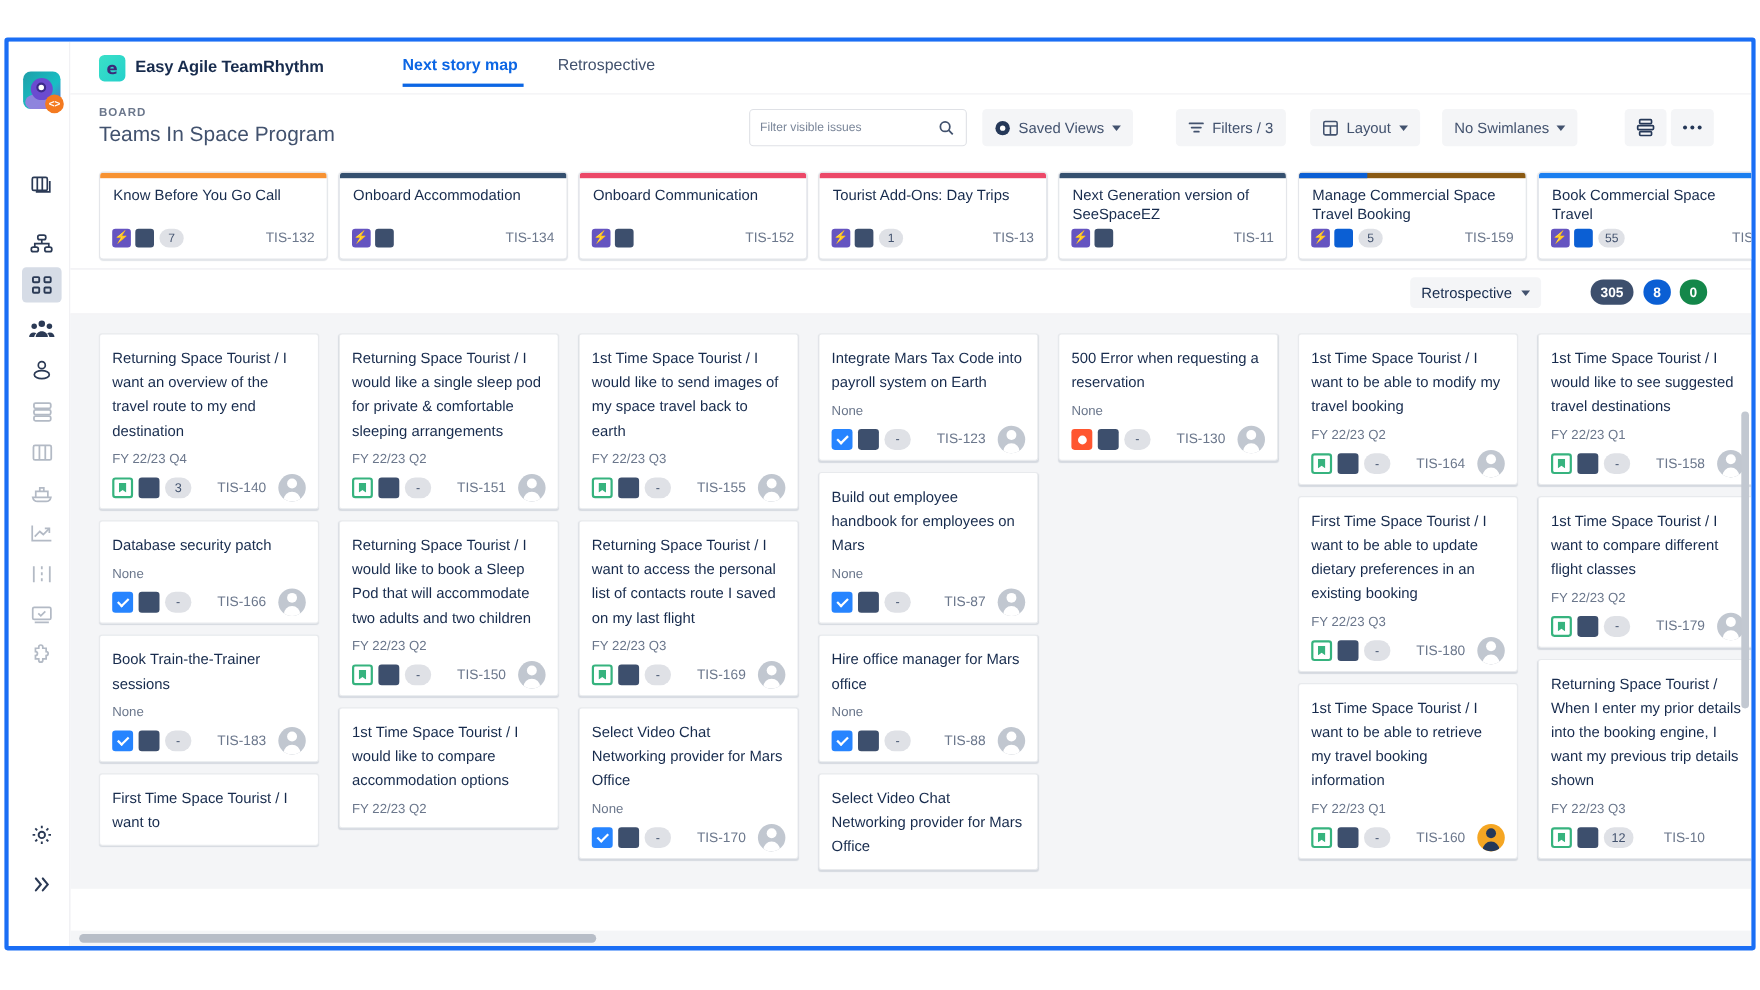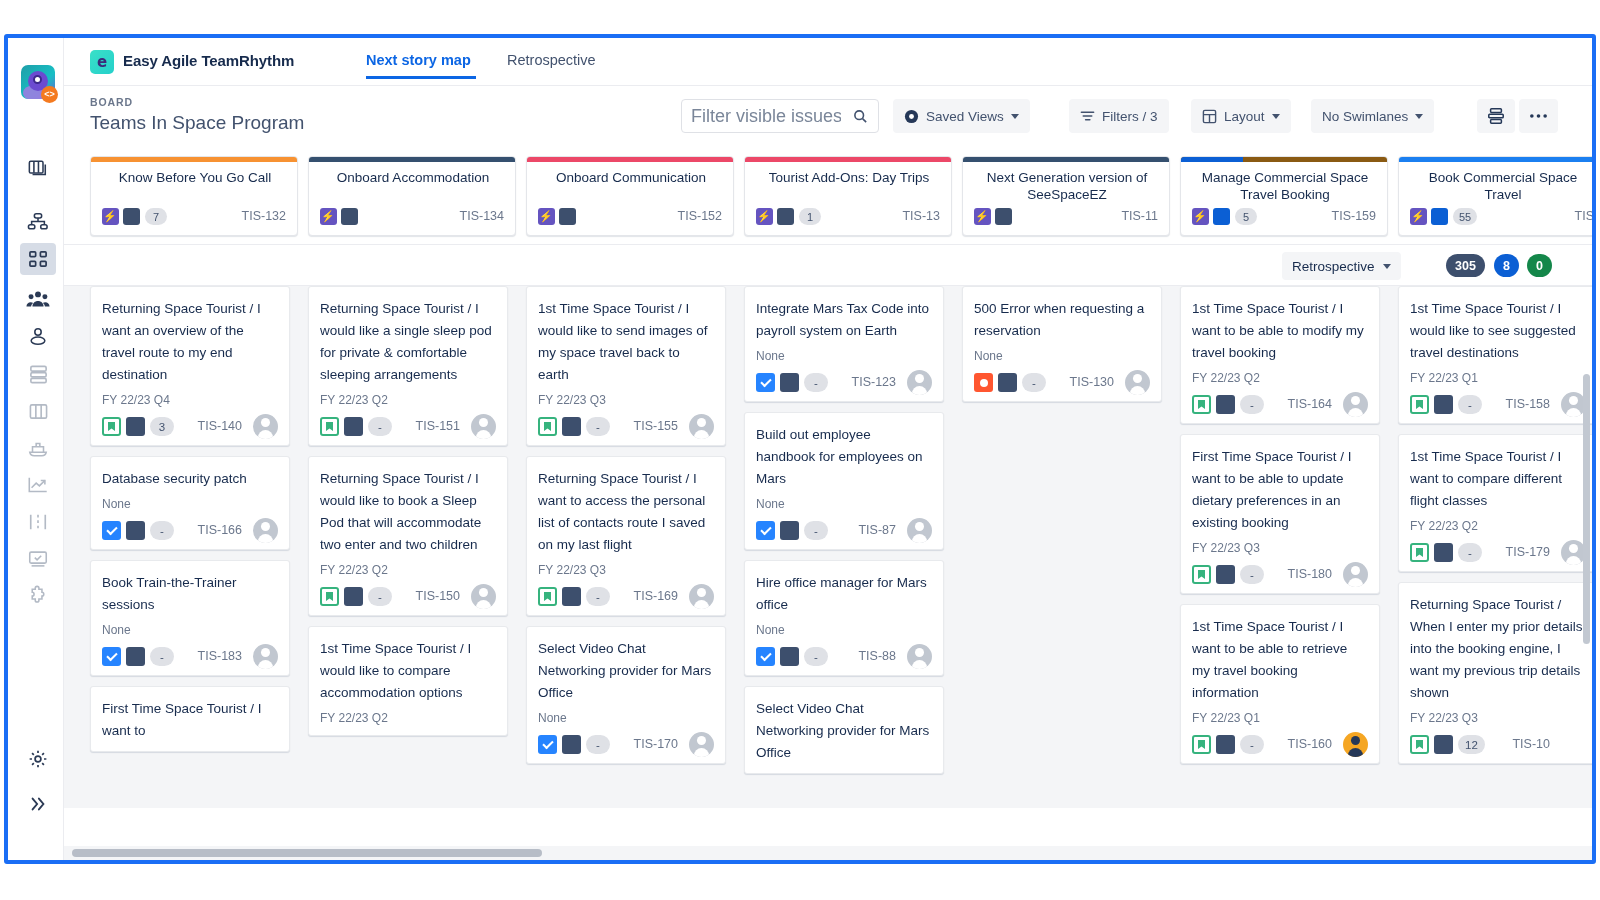--- a/index.html
+++ b/index.html
@@ -50,32 +50,32 @@
   
   .boardbar { position:absolute; left:56px; top:48px; width:1528px; height:62px;
     background:#fff; }
   .board-kicker { position:absolute; left:26px; top:10px; font-size:10.5px;
     letter-spacing:.9px; color:#6b778c; font-weight:bold; }
   .board-title { position:absolute; left:26px; top:26px; font-size:19px; color:#42526e; }
 
   .filterbox { position:absolute; left:617px; top:13px; width:198px; height:34px;
     border:1px solid #dfe1e6; border-radius:4px; background:#fff; }
   .filterbox input { position:absolute; left:9px; top:0; width:150px; height:32px;
-    border:0; outline:0; font-size:18px; color:#42526e; background:transparent;
+    border:0; outline:0; font-size:11px; color:#42526e; background:transparent;
     font-family:"Liberation Sans",sans-serif;}
   .filterbox input::placeholder { color:#7a8699; }
   .tbtn { position:absolute; top:13px; height:34px; border-radius:4px; background:#f4f5f7;
     display:flex; align-items:center; gap:7px; padding:0 11px; font-size:13.5px;
     color:#42526e; cursor:pointer; white-space:nowrap;}
   .chev { width:0;height:0;border-left:4.5px solid transparent;border-right:4.5px solid transparent;
     border-top:5px solid #42526e; }
 
   
   .epicrow { position:absolute; left:56px; top:110px; width:1528px; height:96px;
-    background:#fff;text-align:center; }
+    background:#fff; }
   .epic { position:absolute; top:8px; width:208px; height:80px; background:#fff;
     border:1px solid #e4e6ea; border-radius:4px; box-shadow:0 1px 1px rgba(9,30,66,.12);
     overflow:hidden; cursor:pointer;}
   .epic-bar { position:absolute; left:0; top:0; width:100%; height:5px; }
   .epic-bar2 { position:absolute; left:0; top:0; height:5px; }
   .epic-title { position:absolute; left:12px; top:12px; width:184px; font-size:13.5px;
     line-height:17px; color:#172b4d; }
   .epic-foot { position:absolute; left:11px; bottom:9px; right:11px; height:18px; }
   .ico-epic { position:absolute; left:0; top:0; width:17px; height:17px; border-radius:3px;
     background:#6554c0; display:flex; align-items:center; justify-content:center;
@@ -93,21 +93,21 @@
     display:flex; align-items:center; gap:8px; padding:0 10px; font-size:13.5px;
     color:#172b4d; cursor:pointer;}
   .pill { position:absolute; top:9px; height:23px; min-width:23px; padding:0 9px;
     border-radius:12px; color:#fff; font-size:12.5px; font-weight:bold;
     display:flex; align-items:center; justify-content:center;}
 
   
   .body { position:absolute; left:56px; top:248px; width:1528px; height:522px;
     background:#f4f5f7; overflow:hidden; }
   .col { position:absolute; top:0; width:218px; height:100%; }
-  .colinner { position:absolute; left:0; top:0; width:218px; }
+  .colinner { position:absolute; left:0; top:17px; width:218px; }
   .card { position:relative; margin:0 9px 10px 9px; width:200px; background:#fff;
     border:1px solid #e8eaed; border-radius:3px; box-shadow:0 1px 1px rgba(9,30,66,.13);
     padding:11px 11px 9px 11px; cursor:pointer; }
   .card-title { font-size:13.5px; line-height:22px; color:#172b4d; }
   .card-sprint { margin-top:6px; font-size:12px; color:#6b778c; line-height:16px;}
   .card-foot { position:relative; margin-top:9px; height:19px; }
   .tico { position:absolute; left:0; top:0; width:19px; height:19px; border-radius:3px;
     display:flex; align-items:center; justify-content:center; }
   .tico.story { background:#fff; border:2.4px solid #36b37e; }
   .tico.story .bm { width:7px; height:9px; background:#36b37e;
@@ -646,21 +646,21 @@
           <div class="statsq"></div>
           <div class="cbadge">-</div>
           <div class="ckey">TIS-151</div>
           <div class="avatar ">
            <div class="head"></div>
                   <div class="bod"></div>
                 </div>
         </div>
             </div>
             <div class="card">
-              <div class="card-title">Returning Space Tourist / I would like to book a Sleep Pod that will accommodate two enter and two children</div>
+              <div class="card-title">Returning Space Tourist / I would like to book a Sleep Pod that will accommodate two adults and two children</div>
               <div class="card-sprint">FY 22/23 Q2</div>
               <div class="card-foot">
           <div class="tico story">
                   <div class="bm"></div>
                 </div>
           <div class="statsq"></div>
           <div class="cbadge">-</div>
           <div class="ckey">TIS-150</div>
           <div class="avatar ">
            <div class="head"></div>

